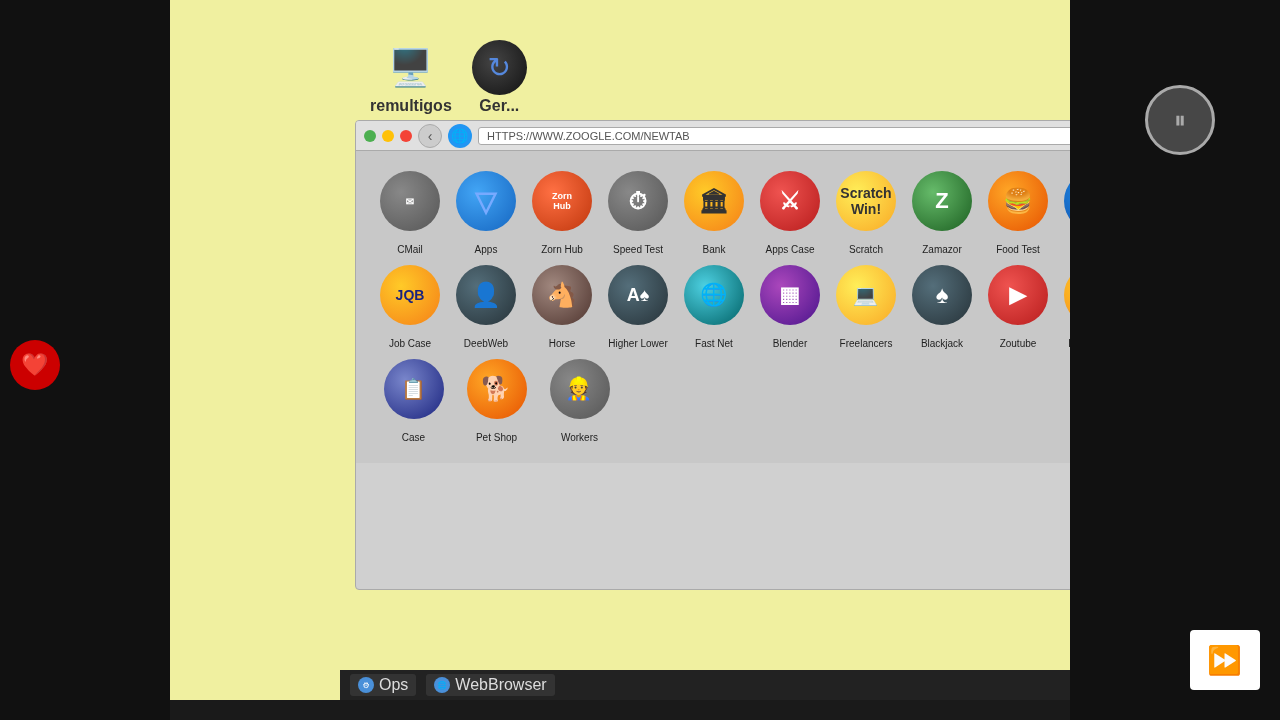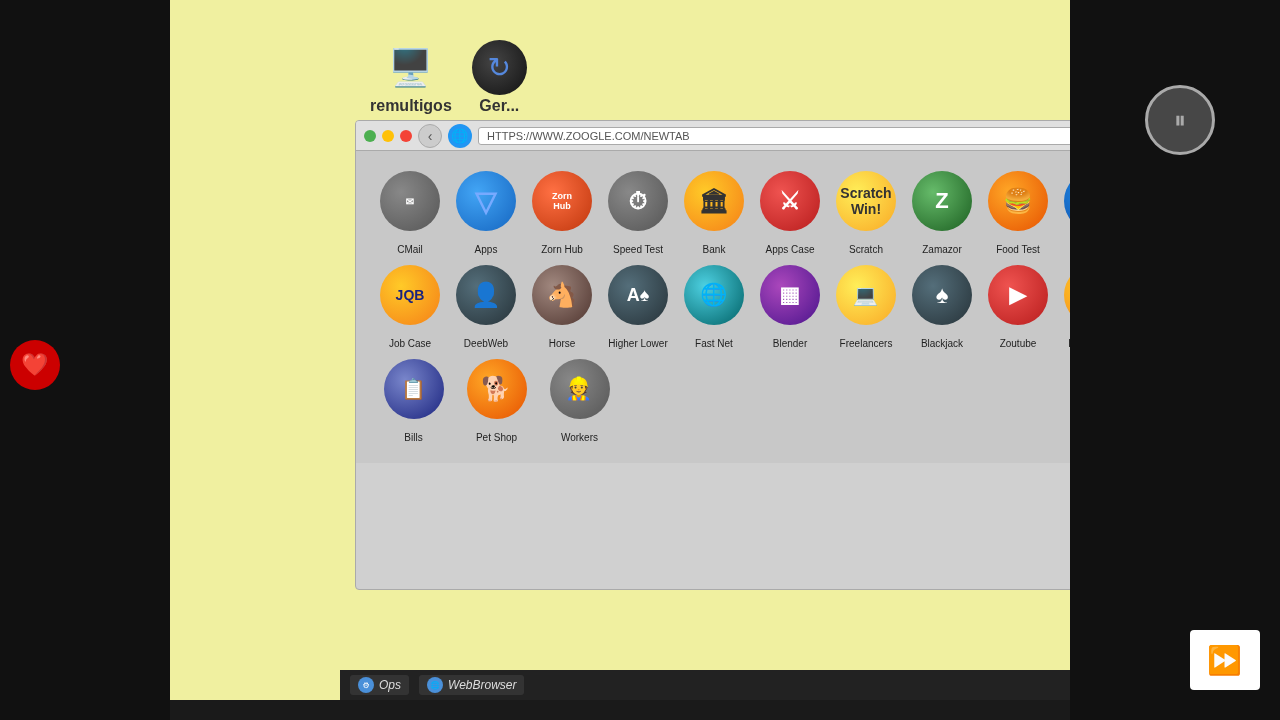--- a/index.html
+++ b/index.html
@@ -280,23 +280,22 @@
       background: #4a90d9;
       border-radius: 50%;
       display: flex;
       align-items: center;
       justify-content: center;
       font-size: 8px;
       color: white;
     }
 
     .taskbar-label {
-      font-size: 12px;
+      font-size: 16px;
       color: #ddd;
-      font-style: italic;
     }
 
     .taskbar-right {
       margin-left: auto;
       display: flex;
       align-items: center;
       gap: 10px;
       color: #ddd;
       font-size: 12px;
     }
@@ -471,21 +470,21 @@
           </div>
           <div class="app-item">
             <div class="app-icon ic-gold" style="font-size:22px;">🏆</div>
             <span class="app-label">Tournaments</span>
           </div>
         </div>
 
         <div class="app-row">
           <div class="app-item">
             <div class="app-icon ic-indigo" style="font-size:20px;">📋</div>
-            <span class="app-label">Bills</span>
+            <span class="app-label">Case</span>
           </div>
           <div class="app-item">
             <div class="app-icon ic-orange" style="font-size:24px;">🐕</div>
             <span class="app-label">Pet Shop</span>
           </div>
           <div class="app-item">
             <div class="app-icon ic-gray" style="font-size:22px;">👷</div>
             <span class="app-label">Workers</span>
           </div>
         </div>

